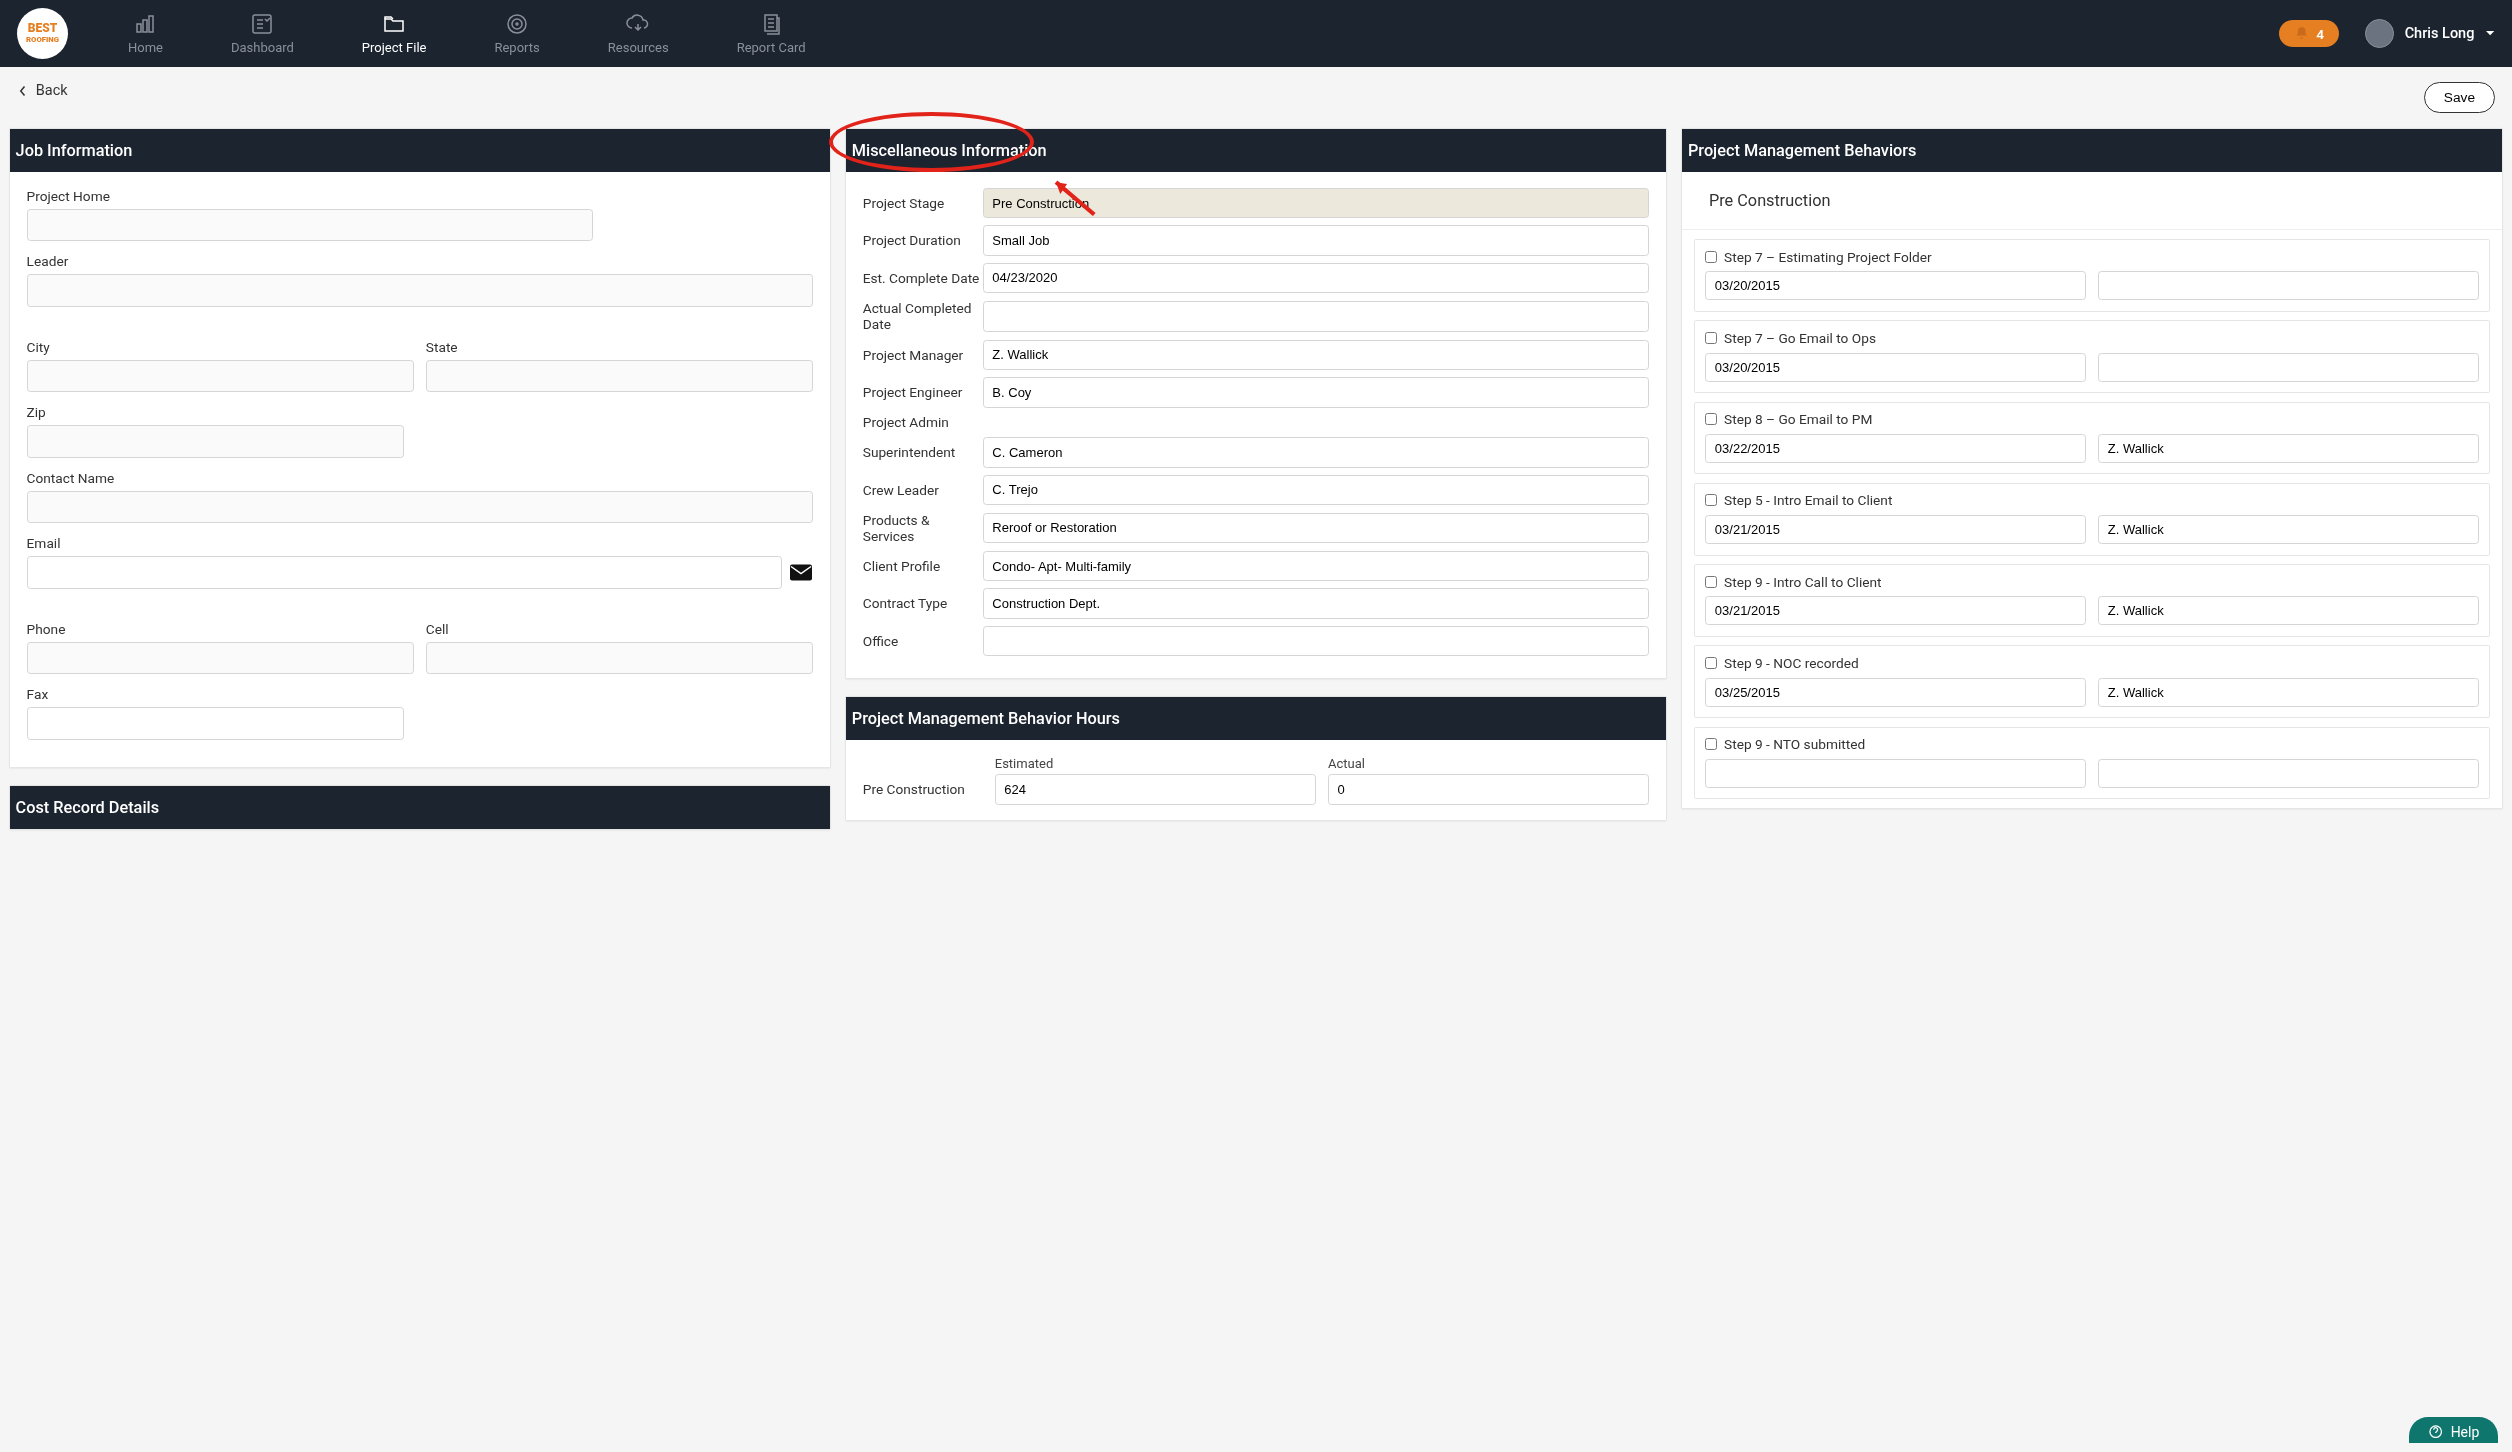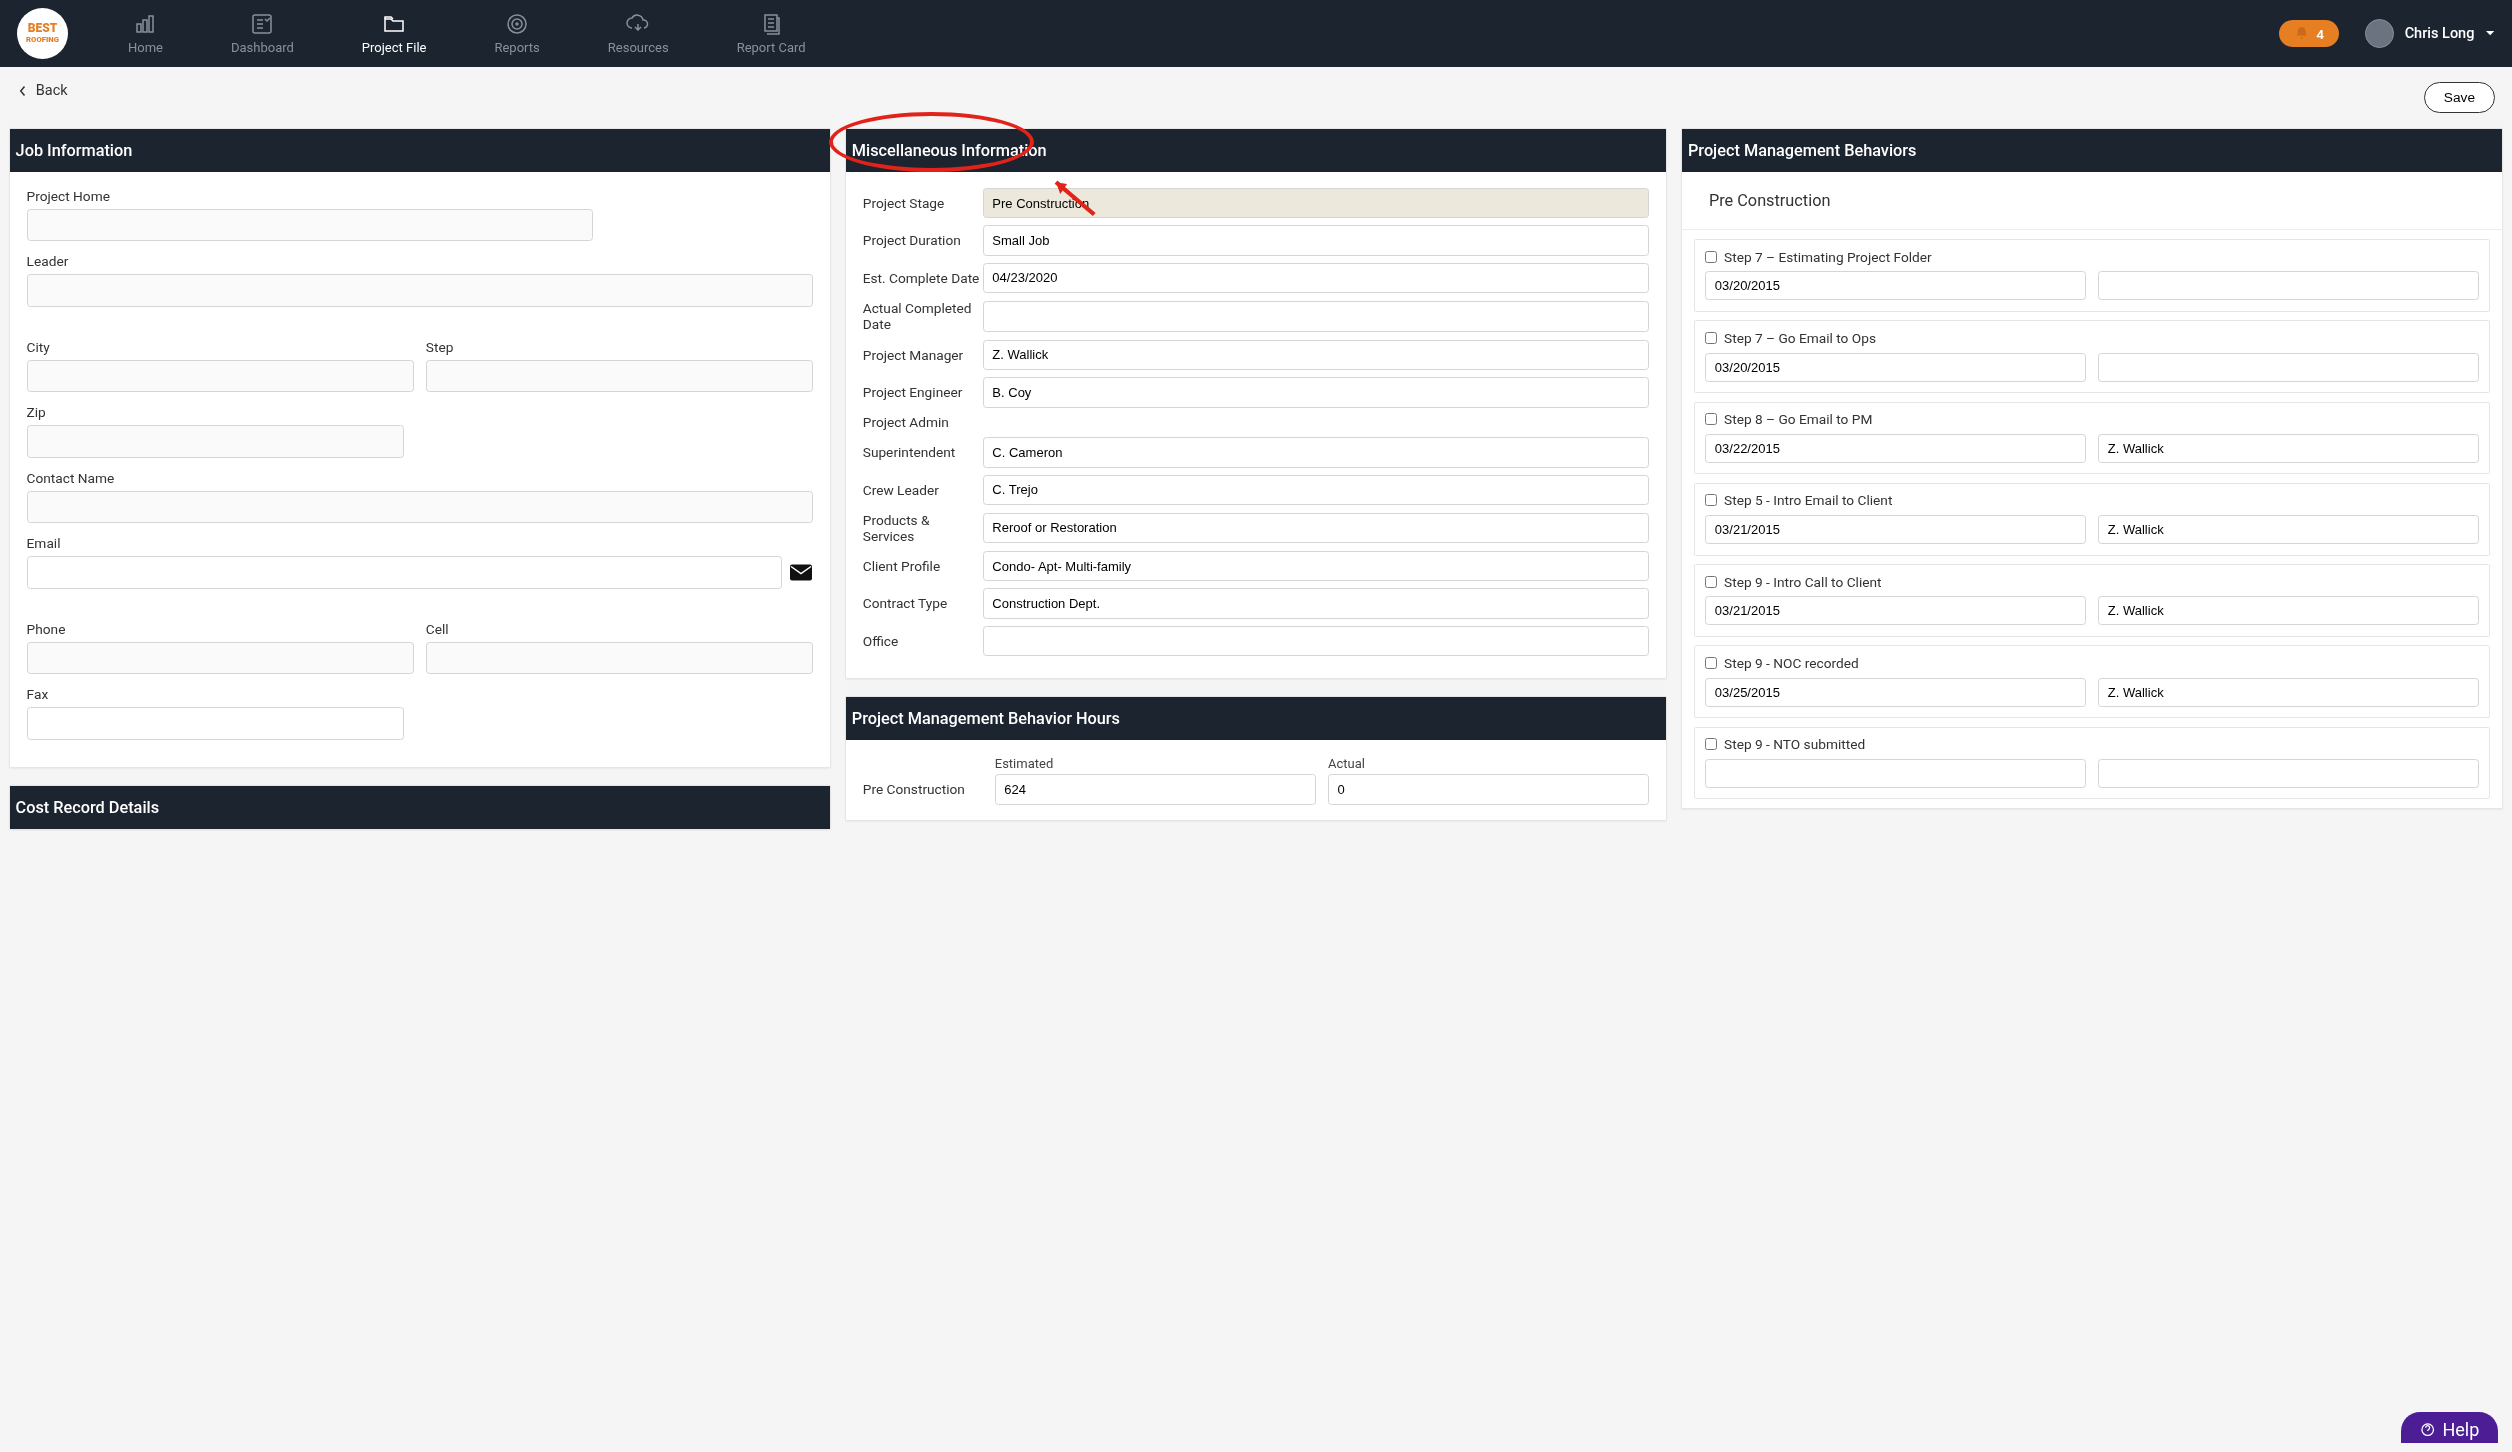--- a/index.html
+++ b/index.html
@@ -67,21 +67,21 @@
   
   .stage-title{ font-size:16.3px; color:#333; padding:19px 24px 19px 27px; border-bottom:0.9px solid #eee;}
   .steps{ padding:8.6px 12px 0 12px;}
   .step{ border:0.9px solid #e5e5e5; border-radius:1.7px; padding:8.6px 10.3px 10.3px 10.3px; margin-bottom:8.6px;}
   .step-top{ display:flex; align-items:center; gap:6.8px; font-size:13.7px; color:#333; margin-bottom:6.8px;}
   .step-top input[type=checkbox]{width:12px;height:12px;}
   .step-inputs{ display:flex; gap:12px;}
   .step-inputs input{ flex:1; border:0.9px solid #d5d5d5; border-radius:3.4px; padding:6px 8.6px; font-size:13px;}
 
   
-  .help-pill{ position:fixed; right:13.7px; bottom:8.6px; background:#4c1d95; color:#fff; border-radius:19px 19px 0 0; padding:6.8px 19px 3.4px 19px; font-size:18px; display:flex; align-items:center; gap:6.8px;}
+  .help-pill{ position:fixed; right:13.7px; bottom:8.6px; background:#0f766e; color:#fff; border-radius:19px 19px 0 0; padding:6.8px 19px 3.4px 19px; font-size:14px; display:flex; align-items:center; gap:6.8px;}
   .help-pill svg{width:15.4px;height:15.4px;}
 </style>
 </head>
 <body>
 
 <div class="topnav">
   <div class="logo">
     <div class="logo-inner">BEST<br><span style="font-size:7.7px;">ROOFING</span></div>
   </div>
   <div class="nav-items">
@@ -171,21 +171,21 @@
         <div class="field">
           <label>Leader</label>
           <input class="txt blur" value="" style="">
         </div>
         <div class="row2">
           <div class="field">
             <label>City</label>
             <input class="txt blur" value="" style="">
           </div>
           <div class="field">
-            <label>Step</label>
+            <label>State</label>
             <input class="txt blur" value="" style="">
           </div>
         </div>
         <div class="field" style="width:48%;">
           <label>Zip</label>
           <input class="txt blur" value="" style="">
         </div>
         <div class="field">
           <label>Contact Name</label>
           <input class="txt blur" value="" style="">

